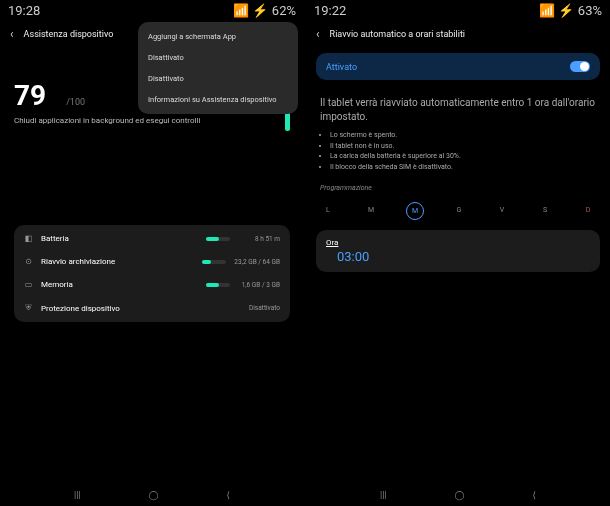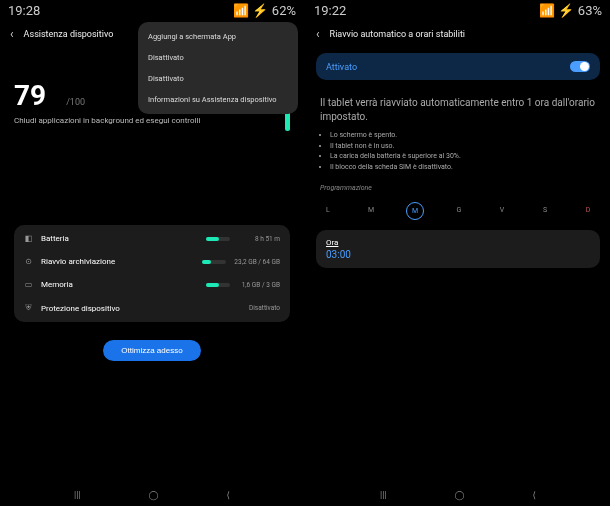--- a/index.html
+++ b/index.html
@@ -224,21 +224,21 @@
     color: #4a9eff;
   }
   .day.sun { color: #b55; }
   .time-row {
     margin: 0 10px;
     background: #1c1c1c;
     border-radius: 10px;
     padding: 8px 10px;
   }
   .time-label { font-size: 8px; text-decoration: underline; }
-  .time-val { font-size: 10px; color: #4a9eff; margin-top: 2px; }
+  .time-val { font-size: 13px; color: #4a9eff; margin-top: 2px; margin-left: 11px; }
 </style>
 </head>
 <body>
 
 <div class="screen">
   <div class="status-bar">
     <span>19:28</span>
     <span>📶 ⚡ <span>62%</span></span>
   </div>
   <div class="header">
@@ -287,21 +287,20 @@
           </div>
         <span class="card-val">1,6 GB / 3 GB</span>
       </div>
       <div class="card-row">
         <span class="card-icon">⛨</span>
         <span class="card-label">Protezione dispositivo</span>
         <span class="card-val">Disattivato</span>
       </div>
     </div>
 
-    <button class="opt-btn">Ottimizza adesso</button>
   </div>
 
   <div class="nav-bar">
     <span>|||</span>
     <span>◯</span>
     <span>⟨</span>
   </div>
 </div>
 
 <div class="screen">

